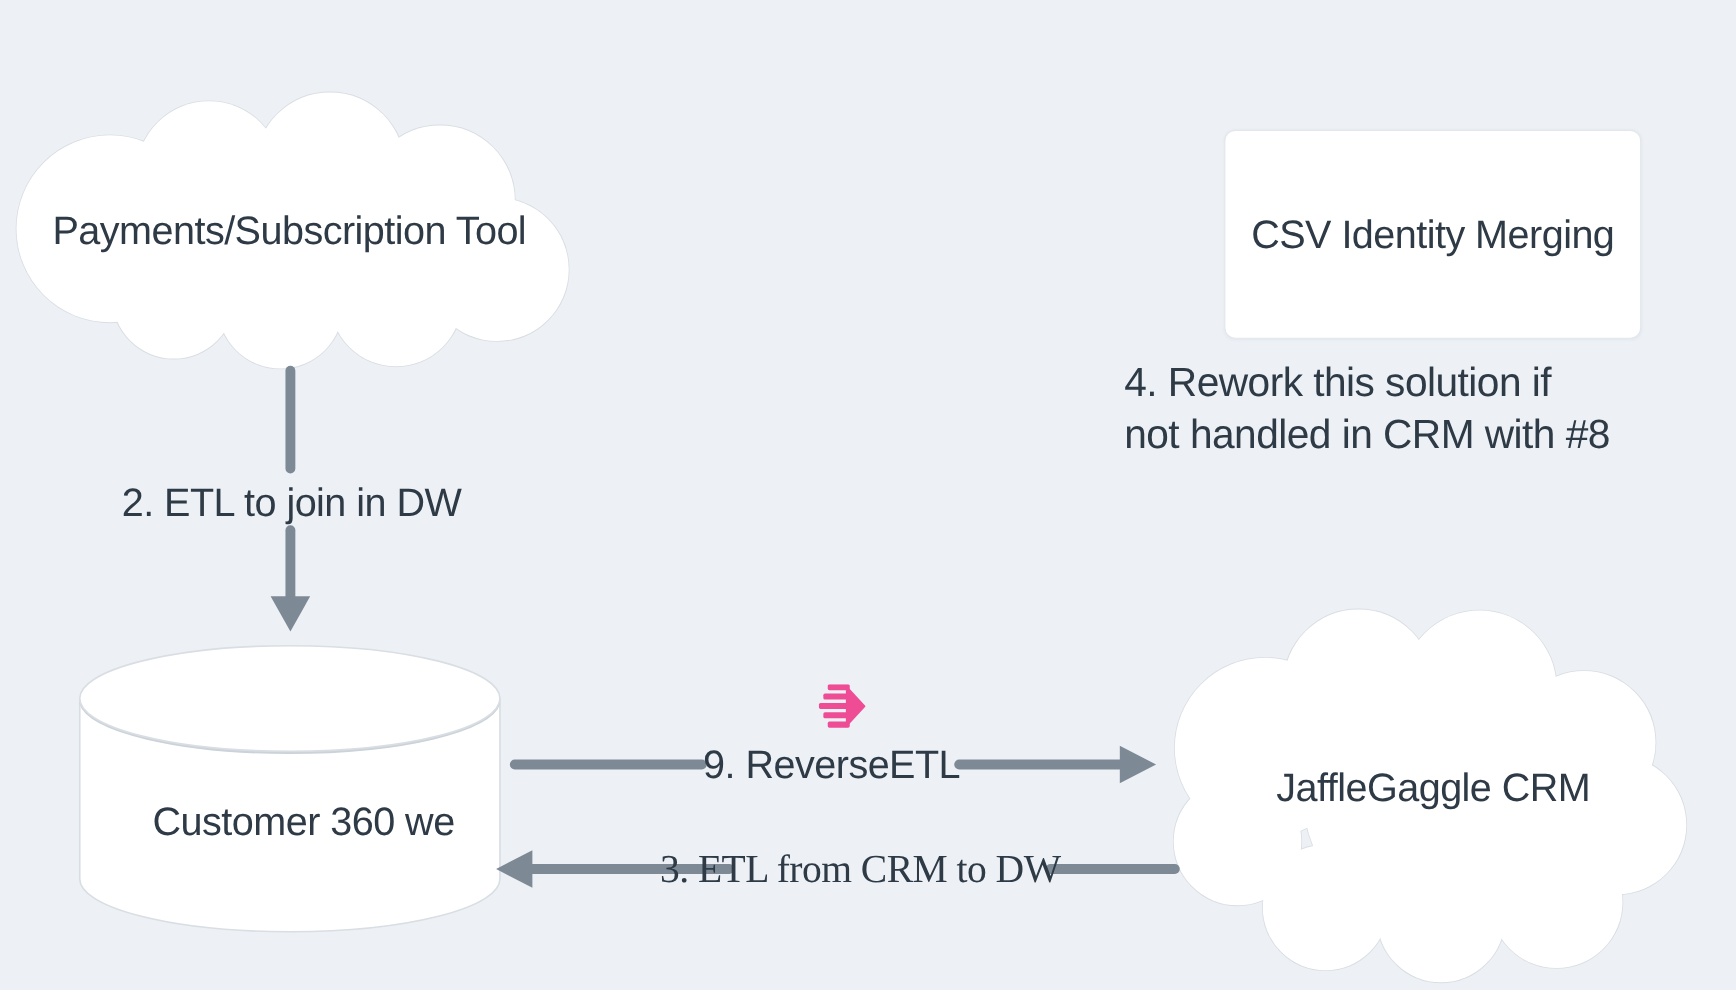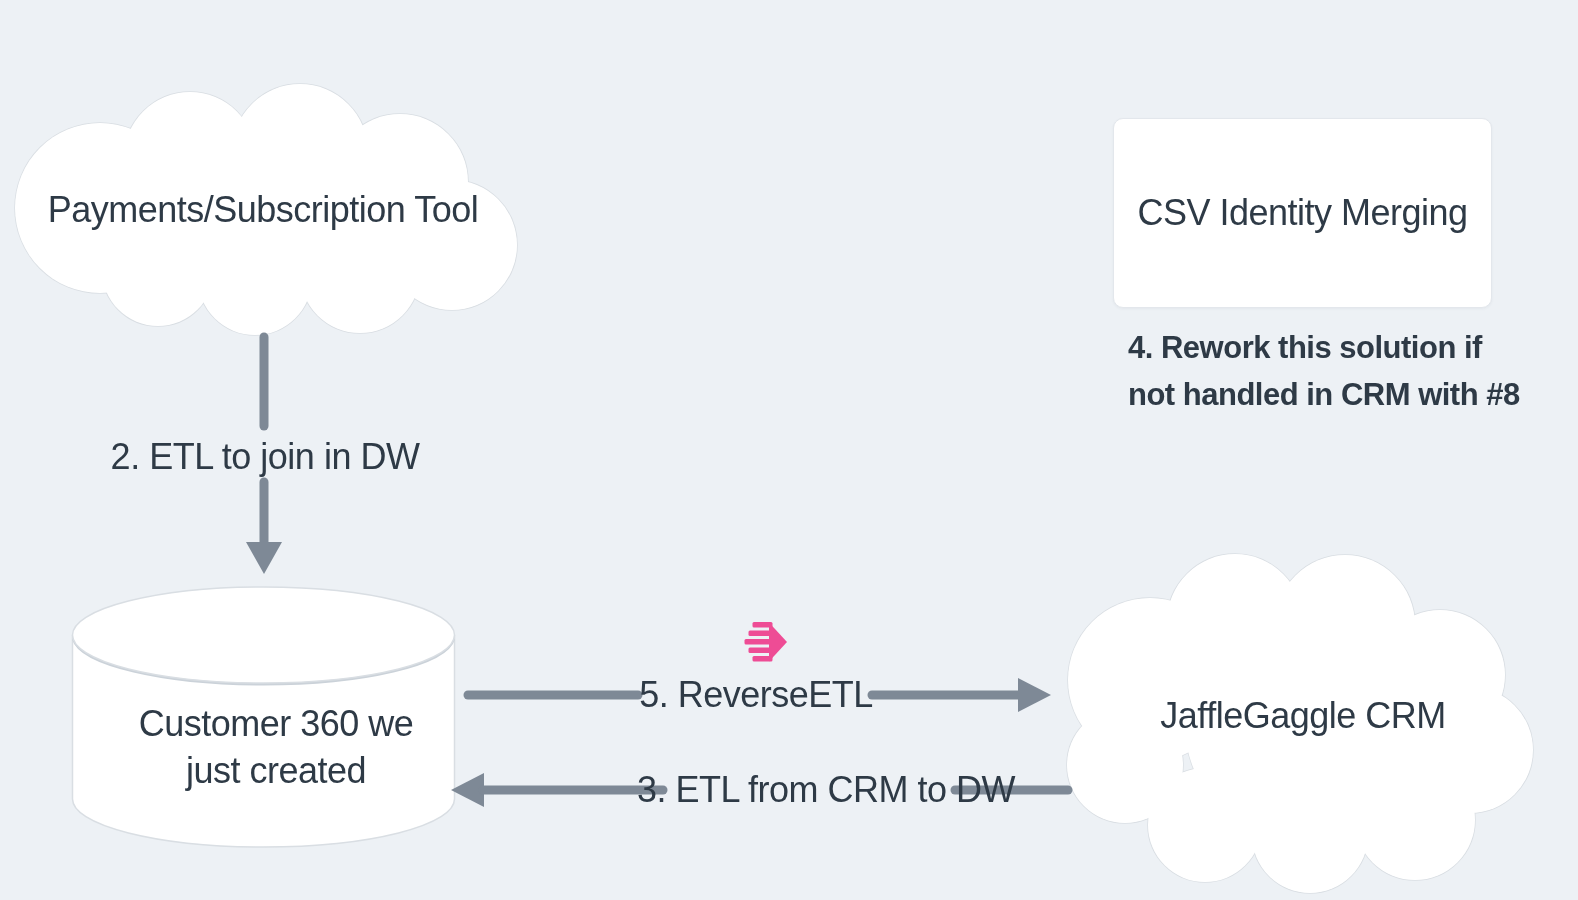--- a/index.html
+++ b/index.html
@@ -45,23 +45,23 @@
     position:absolute;
     left:1113px;top:88px;width:379px;height:190px;
     background:var(--node-fill);
     border:1px solid #e3e7ec;
     border-radius:10px;
     box-shadow:0 1px 3px rgba(45,58,70,0.05);
     display:flex;align-items:center;justify-content:center;
   }
   .note{
     position:absolute;
-    left:1128px;top:294px;
-    font-size:31px;
-    font-weight:700;
+    left:1022px;top:294px;
+    font-size:37px;
+    font-weight:400;
     letter-spacing:-0.5px;
     line-height:47px;
     color:var(--text);
   }
   .icon-hightouch{position:absolute;left:744px;top:592px;width:43px;height:40px;}
 </style>
 </head>
 <body>
 
 <div class="stage">
@@ -138,29 +138,28 @@
   </svg>
 
   <div class="label centered node-label" style="left:263px;top:180px;">Payments/Subscription Tool</div>
 
   <div class="rect-node">
     <span class="label node-label" style="position:static;">CSV Identity Merging</span>
   </div>
 
   <div class="label centered multiline" style="left:276px;top:717px;">
     <div>Customer 360 we</div>
-    <div>just created</div>
   </div>
 
   <div class="label centered node-label" style="left:1303px;top:686px;">JaffleGaggle CRM</div>
 
   <div class="label centered" style="left:265px;top:427px;">2. ETL to join in DW</div>
 
-  <div class="label centered" style="left:756px;top:665px;">5. ReverseETL</div>
+  <div class="label centered" style="left:756px;top:665px;">9. ReverseETL</div>
 
-  <div class="label centered" style="left:826px;top:760px;">3. ETL from CRM to DW</div>
+  <div class="label centered" style="left:782px;top:760px;font-family:Liberation Serif, serif;">3. ETL from CRM to DW</div>
 
   <div class="note">
     <div>4. Rework this solution if</div>
     <div>not handled in CRM with #8</div>
   </div>
 
 </div>
 
 </body></html>

